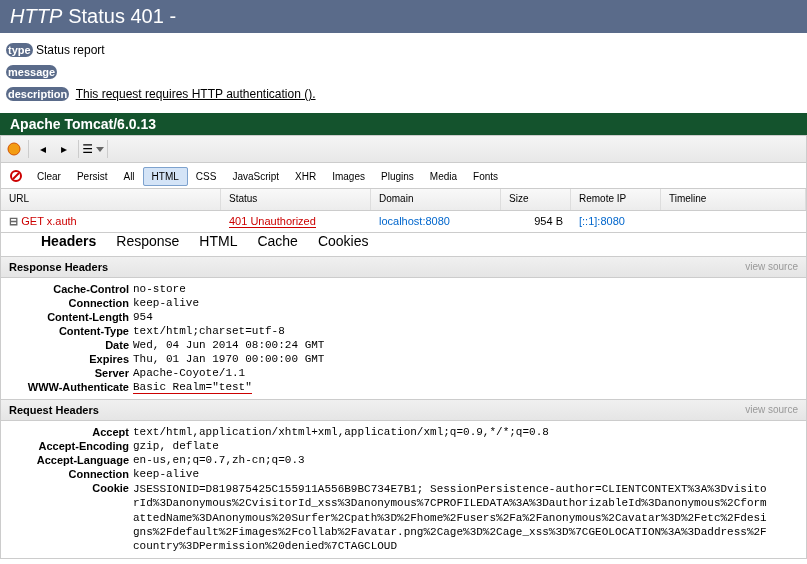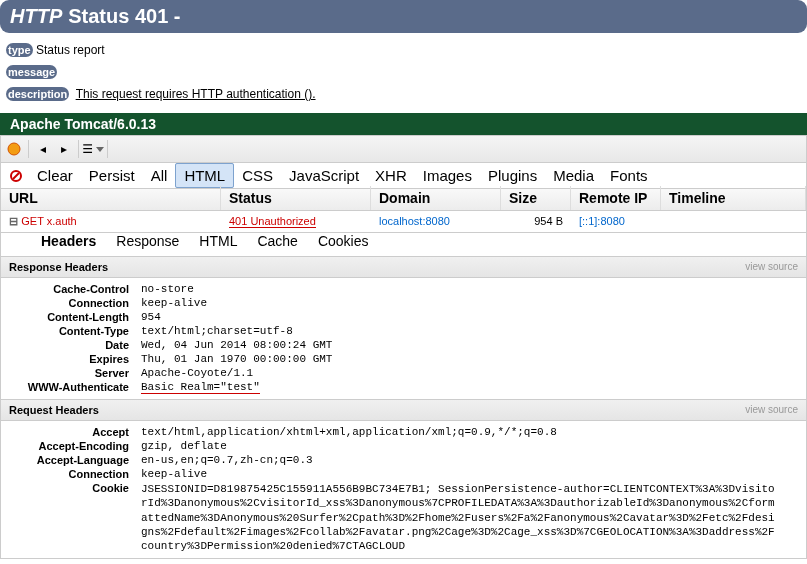--- a/index.html
+++ b/index.html
@@ -1,46 +1,46 @@
 <!DOCTYPE html>
 <html><head>
 <meta charset="utf-8">
 <style>
 * { margin: 0; padding: 0; box-sizing: border-box; }
 body { font-family: Arial, sans-serif; font-size: 12px; background: #fff; width: 807px; }
-.status-banner { background: #5a6b8a; color: #fff; padding: 5px 10px; font-size: 20px; font-weight: bold; font-family: Arial, sans-serif; display: flex; align-items: center; border-radius: 9px; }
+.status-banner { background: #5a6b8a; color: #fff; padding: 5px 10px; font-size: 20px; font-weight: normal; font-family: Arial, sans-serif; display: flex; align-items: center; }
 .status-caps { font-style: italic; margin-right: 6px; }
 .label-box { background: #5a6b8a; color: #fff; font-weight: bold; font-size: 11px; padding: 1px 2px; display: inline-block; border-radius: 7px; }
 .report-line { padding: 10px 6px 4px; font-size: 12px; }
 .report-line2 { padding: 4px 6px; font-size: 12px; }
 .desc-link { text-decoration: underline; color: #000; margin-left: 3px; }
 .tomcat-bar { background: #14532d; color: #fff; padding: 3px 10px; font-size: 14px; font-weight: bold; margin-top: 8px; }
 .toolbar { background: linear-gradient(#f5f5f5, #e8e8e8); border: 1px solid #ccc; display: flex; align-items: center; height: 28px; padding: 0 4px; gap: 3px; }
 .tb-icon { width: 18px; height: 18px; display: flex; align-items: center; justify-content: center; cursor: pointer; border: 1px solid transparent; border-radius: 2px; }
 .tb-sep { width: 1px; height: 18px; background: #ccc; margin: 0 2px; }
 .tb-tab { padding: 4px 10px; font-size: 11px; cursor: pointer; }
 .tb-sub { background: #fff; border: 1px solid #ccc; border-top: none; display: flex; align-items: center; height: 26px; padding: 0 6px; gap: 4px; }
-.tb-sub-btn { padding: 3px 8px; font-size: 15px; cursor: pointer; }
+.tb-sub-btn { padding: 3px 8px; font-size: 10px; cursor: pointer; }
 .tb-sub-btn.active { background: #d4e4f7; border: 1px solid #7da2ce; border-radius: 2px; }
-.grid-head { background: linear-gradient(#f9f9f9, #ececec); border: 1px solid #ccc; border-top: none; display: flex; height: 22px; font-size: 14px; font-weight: bold; align-items: flex-end; }
+.grid-head { background: linear-gradient(#f9f9f9, #ececec); border: 1px solid #ccc; border-top: none; display: flex; height: 22px; font-size: 10px; font-weight: normal; }
 .gh-cell { padding: 4px 8px; border-right: 1px solid #ddd; }
 .grid-row { background: #fff; border: 1px solid #ccc; border-top: none; display: flex; height: 22px; font-size: 11px; }
 .gr-cell { padding: 4px 8px; }
 .url-link { color: #c00; }
 .status-bad { color: #c00; border-bottom: 1px solid #c00; }
 .dom-link { color: #0066cc; }
 .remote-link { color: #0066cc; }
 .tabs2 { background: #fff; border: 1px solid #ccc; border-top: none; display: flex; height: 24px; font-size: 14px; padding-left: 30px; }
 .tab2 { padding: 5px 10px; cursor: pointer; }
 .tab2.active { font-weight: bold; }
 .section-head { background: linear-gradient(#f0f0f0, #e5e5e5); border: 1px solid #ccc; border-top: none; padding: 4px 8px; font-size: 11px; font-weight: bold; display: flex; justify-content: space-between; }
 .view-src { font-weight: normal; color: #999; font-size: 10px; }
 .headers-block { background: #fff; border: 1px solid #ccc; border-top: none; padding: 4px 0; font-family: 'Courier New', monospace; font-size: 11px; }
 .hdr-row { display: flex; padding: 1px 8px; }
-.hdr-name { width: 120px; text-align: right; font-weight: bold; margin-right: 12px; font-family: Arial, sans-serif; }
+.hdr-name { width: 120px; text-align: right; font-weight: bold; margin-right: 4px; font-family: Arial, sans-serif; }
 .hdr-val { font-family: 'Courier New', monospace; }
 .hdr-val.hl { border-bottom: 1px solid #c00; }
 .cookie-val { font-family: 'Courier New', monospace; word-break: break-all; max-width: 640px; line-height: 1.3; }
 .cn-text { font-family: "Microsoft YaHei", Arial, sans-serif; font-size: 14px; padding: 8px 6px 2px; line-height: 1.5; }
 .tri { display:inline-block; width:0; height:0; border-left:4px solid transparent; border-right:4px solid transparent; border-top:5px solid #666; margin-left:3px; vertical-align:middle;}
 .minus { color:#666; font-weight:bold; }
 </style>
 </head>
 <body>
 

